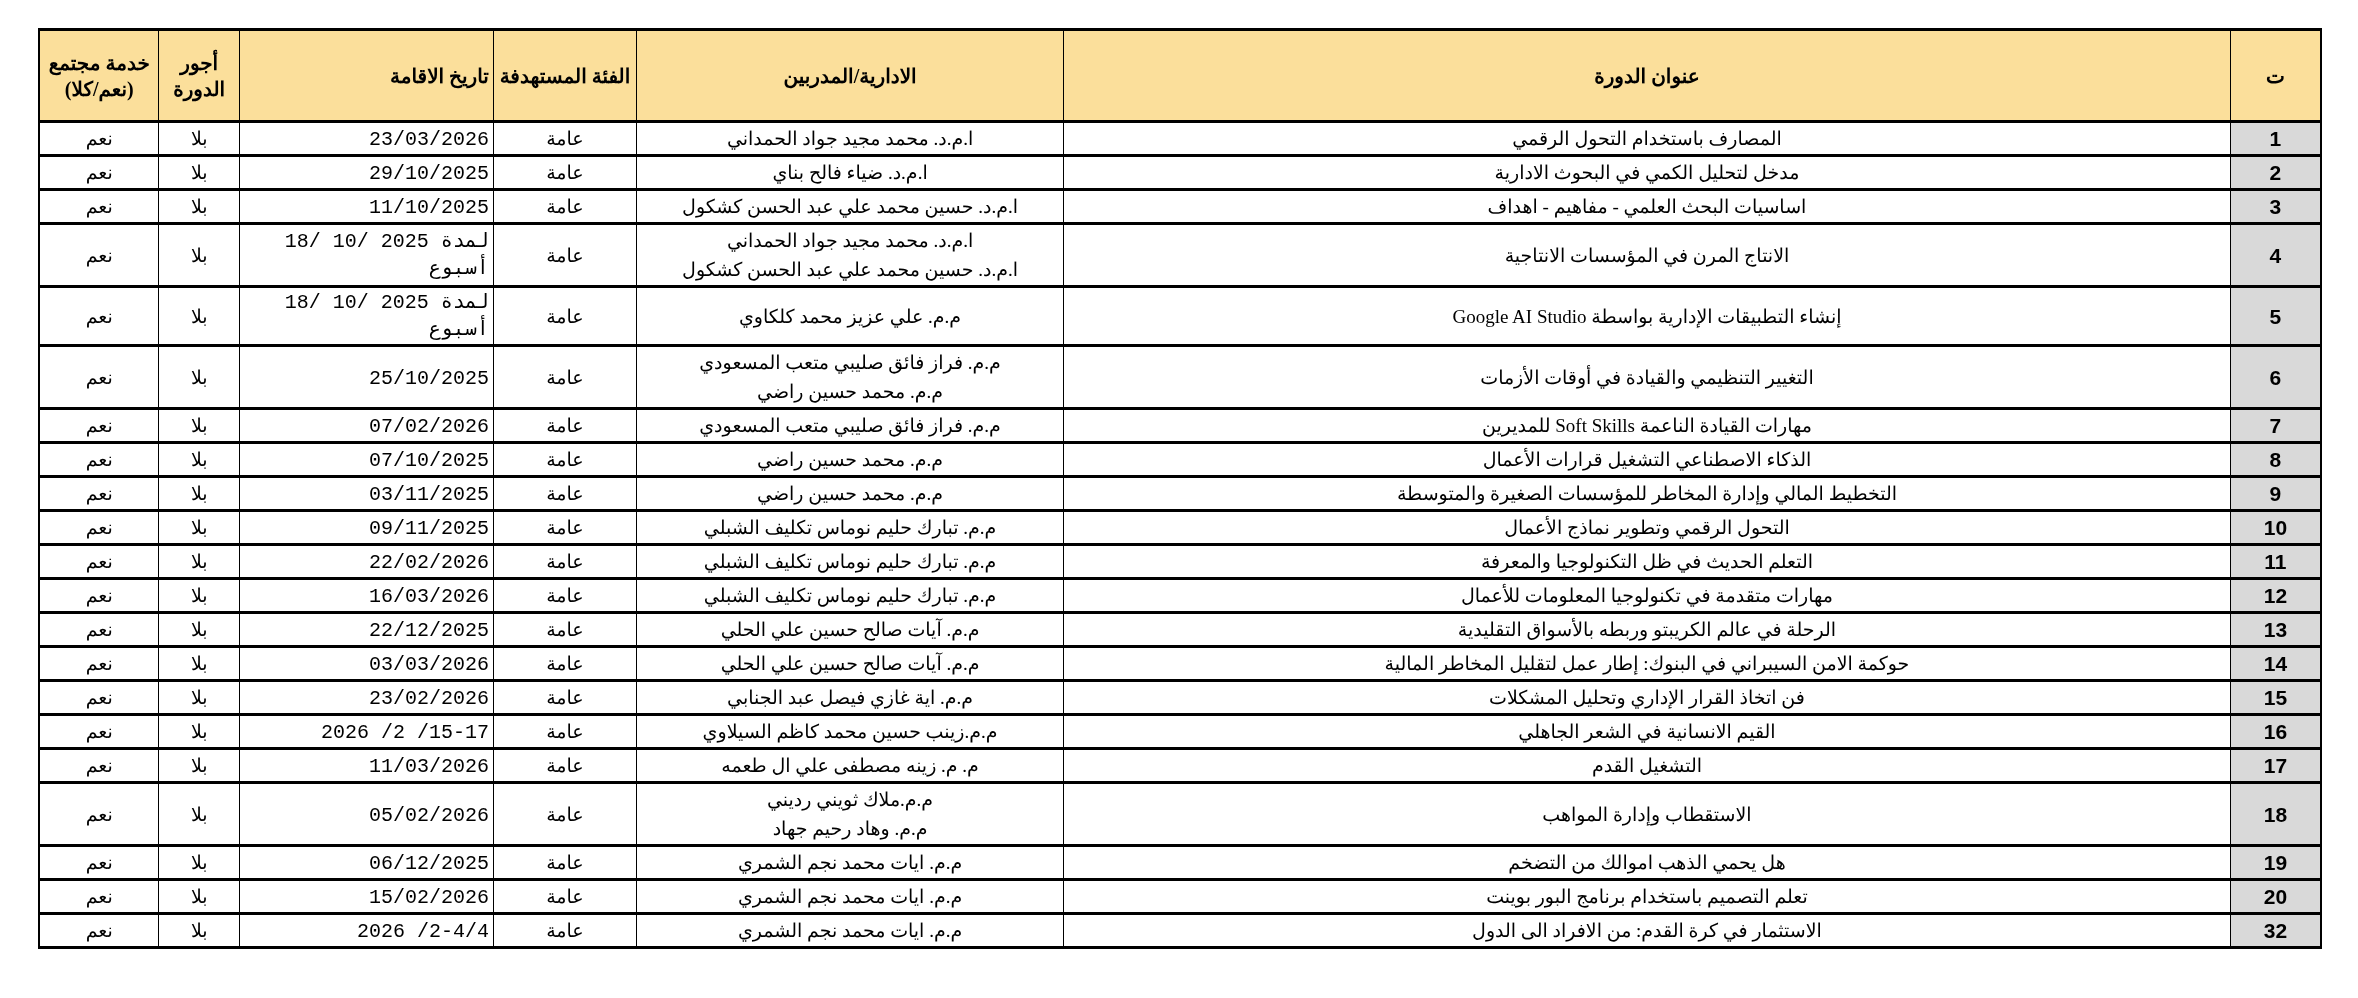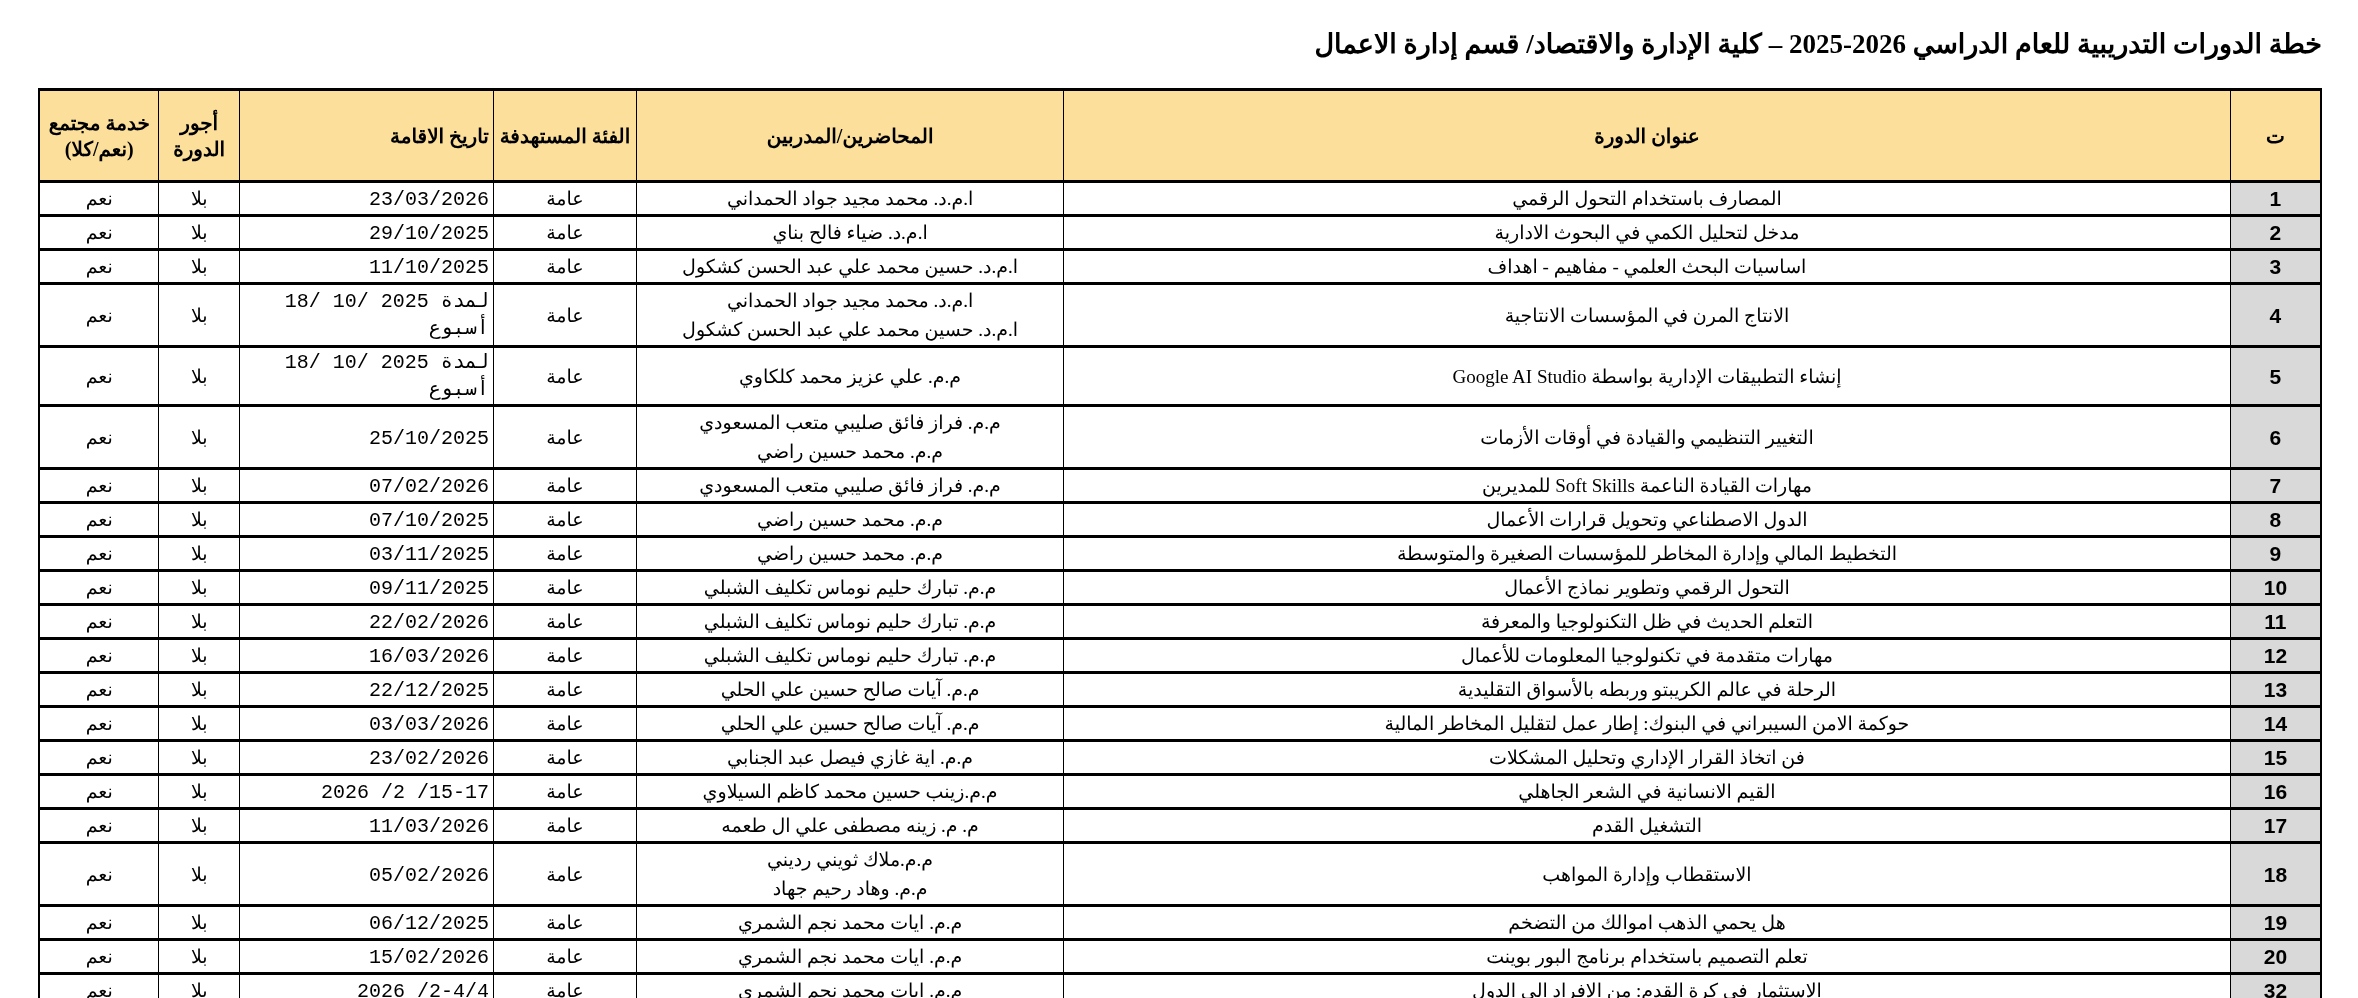--- a/index.html
+++ b/index.html
@@ -76,28 +76,27 @@
     max-width:212px;
     direction:ltr;
     unicode-bidi:embed;
   }
   .lecturer-name{line-height:29px;}
 </style>
 </head>
 <body>
 
 <div class="page">
-  <h1 class="doc-title">خطة الدورات التدريبية للعام الدراسي 2026-2025 – كلية الإدارة والاقتصاد/ قسم إدارة الاعمال</h1>
 
   <table class="courses-table">
     <thead>
       <tr id="header-row">
           <th class="col-no">ت</th>
           <th class="col-title">عنوان الدورة</th>
-          <th class="col-lecturers">المحاضرين/المدربين</th>
+          <th class="col-lecturers">الادارية/المدربين</th>
           <th class="col-category">الفئة المستهدفة</th>
           <th class="col-date">تاريخ الاقامة</th>
           <th class="col-fee">أجور الدورة</th>
           <th class="col-community">خدمة مجتمع (نعم/كلا)</th>
         </tr>
     </thead>
     <tbody id="table-body">
         <tr>
           <td class="col-no">1</td>
           <td class="col-title">المصارف باستخدام التحول الرقمي</td>
@@ -172,21 +171,21 @@
           <td class="col-lecturers">
             <div class="lecturer-name">م.م. فراز فائق صليبي متعب المسعودي</div>
           </td>
           <td class="col-category">عامة</td>
           <td class="col-date"><span class="date-text" dir="ltr">07/02/2026</span></td>
           <td class="col-fee">بلا</td>
           <td class="col-community">نعم</td>
         </tr>
         <tr>
           <td class="col-no">8</td>
-          <td class="col-title">الدول الاصطناعي وتحويل قرارات الأعمال</td>
+          <td class="col-title">الذكاء الاصطناعي التشغيل قرارات الأعمال</td>
           <td class="col-lecturers">
             <div class="lecturer-name">م.م. محمد حسين راضي</div>
           </td>
           <td class="col-category">عامة</td>
           <td class="col-date"><span class="date-text" dir="ltr">07/10/2025</span></td>
           <td class="col-fee">بلا</td>
           <td class="col-community">نعم</td>
         </tr>
         <tr>
           <td class="col-no">9</td>

